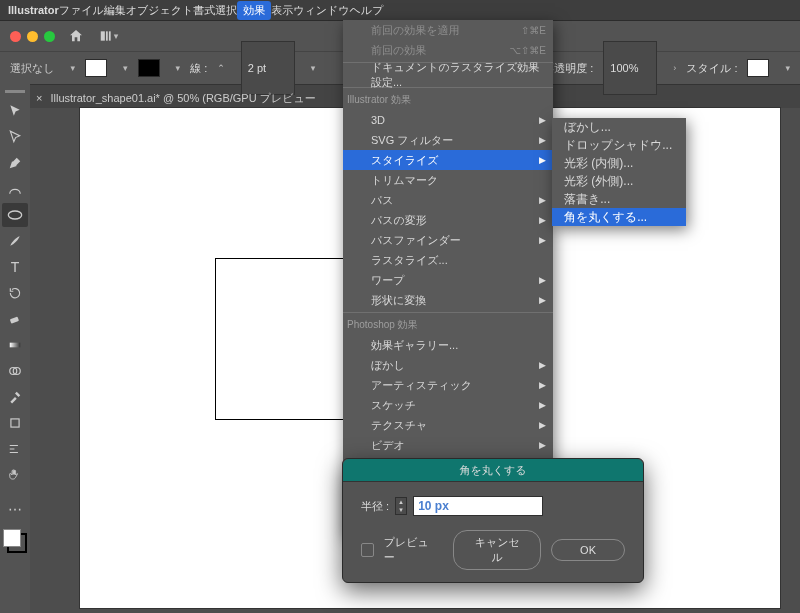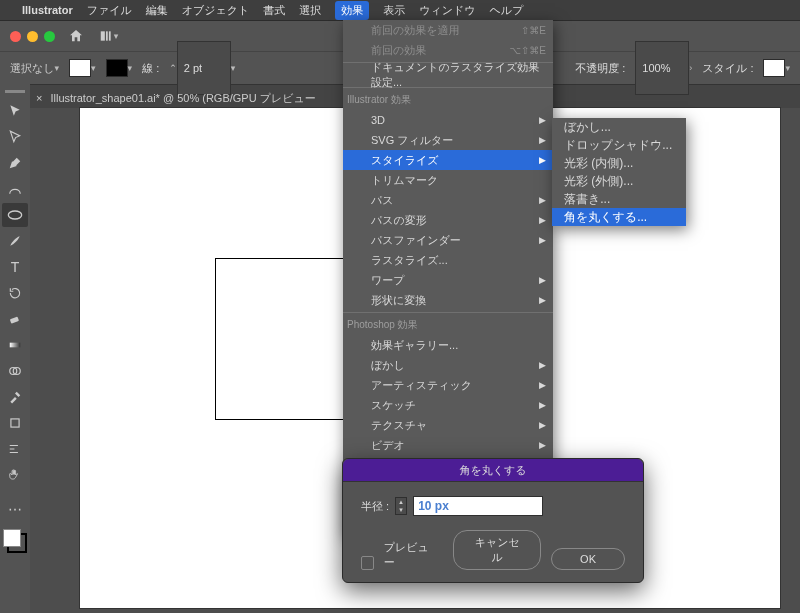--- a/index.html
+++ b/index.html
@@ -1,28 +1,28 @@
 <!DOCTYPE html>
 <html><head>
 <meta charset="utf-8">
 <style>
   html,body{margin:0;padding:0;font-family:"Hiragino Sans","Helvetica Neue",Arial,sans-serif;font-size:11px;color:#ddd;background:#4a4a4a;width:800px;height:613px;overflow:hidden;}
-  .menubar{height:20px;background:#3e3e3e;display:flex;align-items:center;padding:0 8px;gap:14px;border-bottom:1px solid #2b2b2b;}
+  .menubar{height:20px;background:#3e3e3e;display:flex;align-items:center;padding:0 8px;border-bottom:1px solid #2b2b2b;}
   .menubar .apple{font-size:13px;}
   .menubar .app-name{font-weight:600;}
   .menubar .mitem{cursor:default;}
   .menubar .mitem.active{background:#2a6bd9;color:#fff;padding:2px 6px;border-radius:3px;}
   .titlebar{height:30px;background:#535353;display:flex;align-items:center;padding:0 10px;gap:10px;}
   .traffic{display:flex;gap:6px;}
   .dot{width:11px;height:11px;border-radius:50%;}
   .red{background:#ff5f56;} .yellow{background:#ffbd2e;} .green{background:#27c93f;}
   .home-icon,.view-icon{width:22px;height:18px;display:flex;align-items:center;justify-content:center;fill:#ccc;}
   .titlebar .title{flex:1;text-align:center;color:#d6d6d6;font-size:13px;letter-spacing:.3px;}
   .controlbar{height:32px;background:#535353;display:flex;align-items:center;padding:0 10px;gap:10px;border-top:1px solid #444;border-bottom:1px solid #333;}
-  .sel{display:flex;align-items:center;gap:0;color:#ccc;}
+  .sel{display:flex;align-items:center;gap:16px;color:#ccc;}
   .swatch{width:20px;height:16px;border:1px solid #2b2b2b;}
   .swhite{background:#fff;} .sblack{background:#000;}
   .caret{font-size:9px;color:#bbb;}
   .field{background:#4a4a4a;border:1px solid #333;color:#ddd;padding:20px 6px;min-width:40px;}
   .docbar{height:26px;background:#444;display:flex;align-items:center;padding-left:36px;color:#ccc;font-size:11px;border-bottom:1px solid #333;}
   .docbar .x{margin-right:8px;color:#ccc;}
   .workspace{position:absolute;left:30px;top:108px;right:0;bottom:0;background:#4d4d4d;}
   .artboard{position:absolute;left:50px;top:0;width:700px;height:500px;background:#fff;box-shadow:0 0 0 1px #333;}
   .shape-rect{position:absolute;left:135px;top:150px;width:175px;height:160px;border:1px solid #000;background:#fff;}
   .toolbar{position:absolute;left:0;top:82px;width:30px;bottom:0;background:#535353;display:flex;flex-direction:column;align-items:center;padding-top:8px;gap:2px;}
@@ -38,27 +38,27 @@
   .dropdown .row .sc{color:#8e8e8e;font-size:10px;}
   .dropdown .row.hl{background:#2a6bd9;color:#fff;gap:16px;}
   .dropdown .section{color:#9e9e9e;padding:3px 4px;font-size:10px;}
   .dropdown hr{border:none;border-top:1px solid #707070;margin:2px 0;}
   .dropdown .arrow{font-size:9px;}
   .submenu{position:absolute;left:552px;top:118px;width:134px;background:#5a5a5a;box-shadow:2px 4px 14px rgba(0,0,0,.5);color:#d9d9d9;font-size:12px;}
   .submenu .srow{height:18px;display:flex;align-items:center;padding:0 12px;}
   .submenu .srow.hl{background:#2a6bd9;color:#fff;}
   
   .dialog{position:absolute;left:342px;top:458px;width:300px;background:#535353;border:1px solid #2a2a2a;border-radius:6px;box-shadow:0 8px 24px rgba(0,0,0,.6);}
-  .dialog .dlg-title{height:22px;display:flex;align-items:center;justify-content:center;background:#4c1d95;border-bottom:1px solid #333;border-radius:6px 6px 0 0;font-size:11px;color:#ddd;}
+  .dialog .dlg-title{height:22px;display:flex;align-items:center;justify-content:center;background:#0f766e;border-bottom:1px solid #333;border-radius:6px 6px 0 0;font-size:11px;color:#ddd;}
   .dialog .body{padding:14px 18px 12px;}
   .dialog .frow{display:flex;align-items:center;gap:6px;margin-bottom:14px;}
   .dialog .stepper{display:flex;flex-direction:column;border:1px solid #2f2f2f;}
   .dialog .stepper div{width:10px;height:8px;font-size:7px;text-align:center;line-height:8px;background:#4b4b4b;color:#ccc;}
   .dialog input[type=text]{background:#fff;color:#4a7fd0;border:1px solid #2f2f2f;padding:2px 4px;width:120px;font-size:12px;font-weight:bold;}
-  .dialog .brow{display:flex;align-items:flex-end;gap:10px;}
+  .dialog .brow{display:flex;align-items:center;gap:10px;}
   .dialog .chk{width:12px;height:12px;border:1px solid #888;border-radius:2px;display:inline-block;}
   .dialog .btn{border:1px solid #888;background:transparent;color:#ddd;border-radius:14px;padding:4px 18px;font-size:11px;}
   .dialog .btn.ok{padding:4px 28px;}
 </style>
 </head>
 <body>
 
 <div class="menubar">
   <span class="apple"></span>
   <span class="app-name">Illustrator</span>

